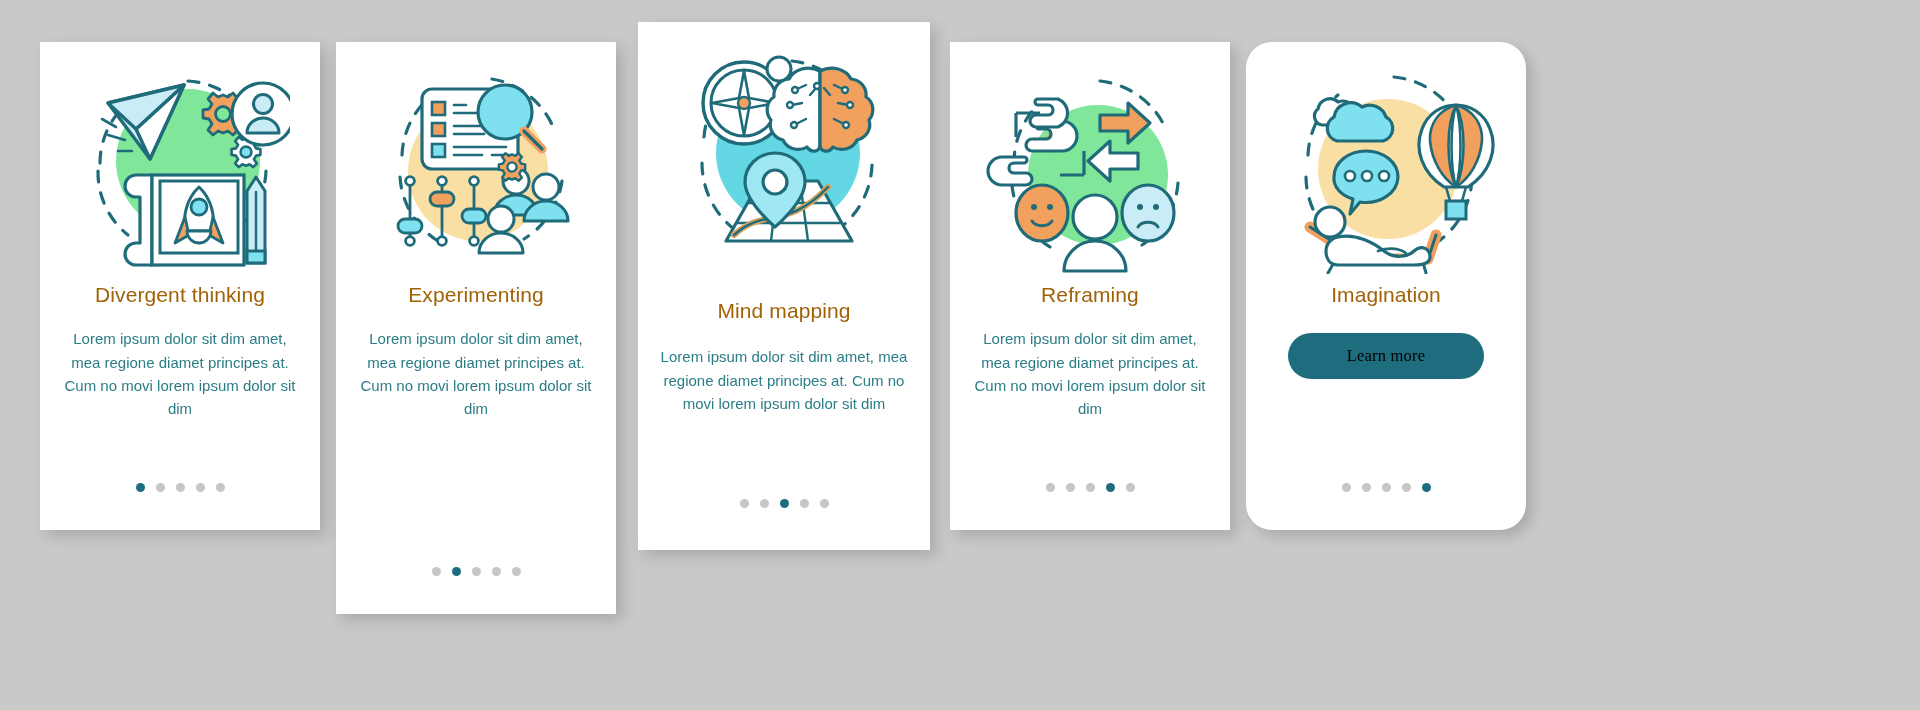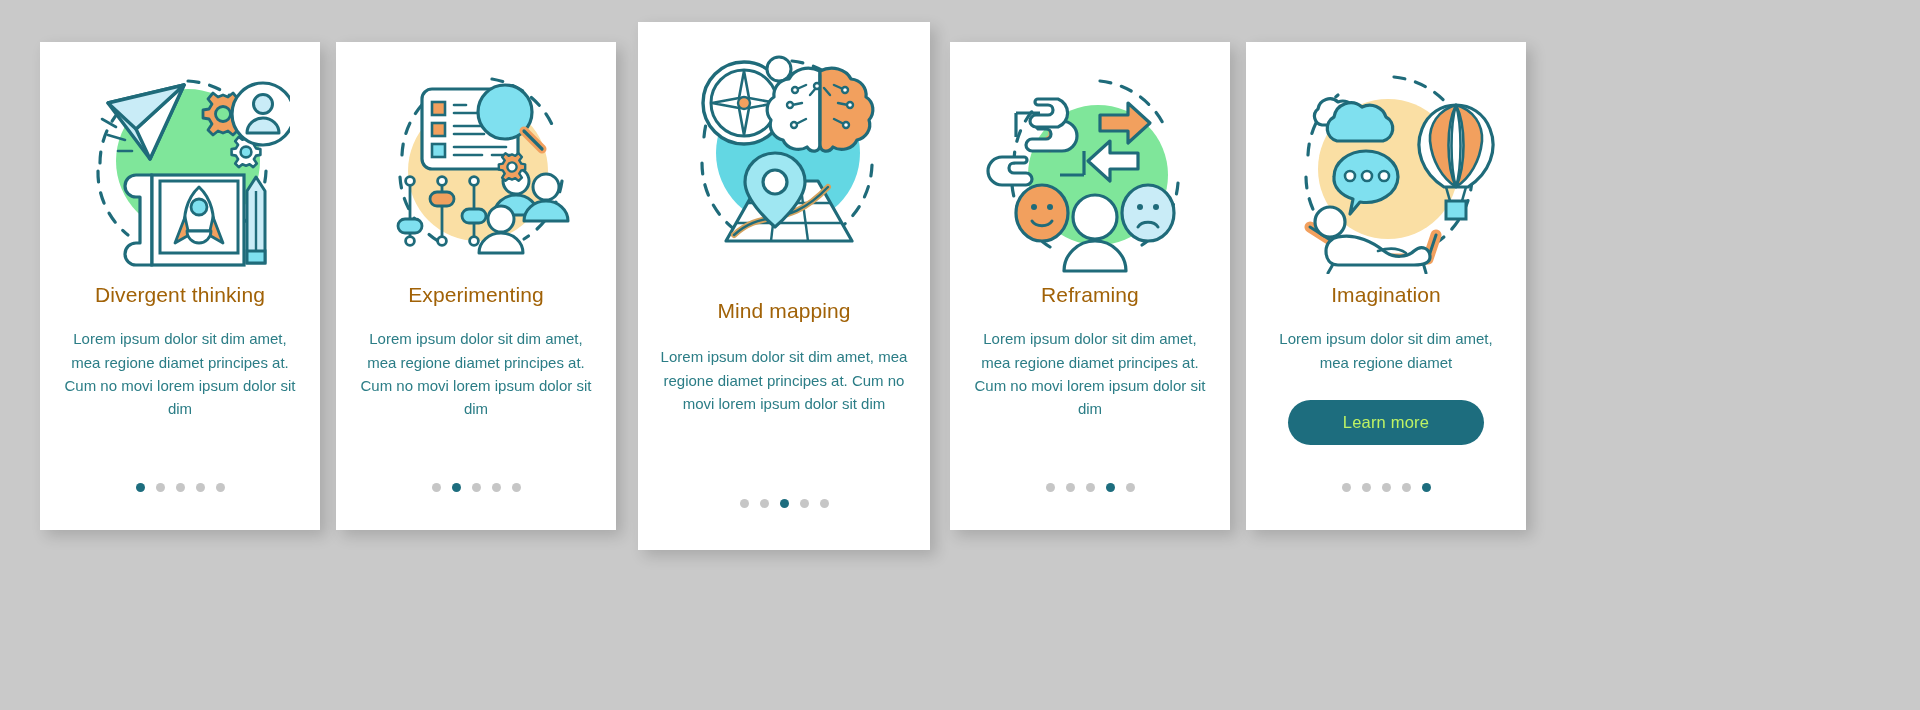--- a/index.html
+++ b/index.html
@@ -17,24 +17,24 @@
   .card {
     position: absolute;
     background: #ffffff;
     box-shadow: 6px 6px 14px rgba(0,0,0,0.16);
     display: flex;
     flex-direction: column;
     align-items: center;
   }
   
   .c1 { left: 40px;   top: 42px;  width: 280px; height: 488px; }
-  .c2 { left: 336px;  top: 42px;  width: 280px; height: 488px; }
+  .c2 { left: 336px;  top: 42px;  width: 280px; height: 572px; }
   .c3 { left: 638px;  top: 22px;  width: 292px; height: 528px; }
   .c4 { left: 950px;  top: 42px;  width: 280px; height: 488px; }
-  .c5 { left: 1246px; top: 42px;  width: 280px; height: 488px; }
+  .c5 { left: 1246px; top: 42px;  width: 280px; height: 488px; border-radius: 26px; }
 
   .art {
     width: 100%;
     display: flex;
     align-items: center;
     justify-content: center;
   }
   .art svg { display: block; }
 
   .title {
@@ -49,25 +49,25 @@
     font-size: 15px;
     color: #2b7d86;
     text-align: center;
     line-height: 1.56;
     width: 86%;
   }
   .desc-narrow { width: 80%; }
 
   .btn {
     background: #1d6d7e;
-    color: #bef264;
+    color: #000000;
     border: none;
     border-radius: 26px;
     font-size: 16.5px;
-    font-family: Liberation Sans, sans-serif;
+    font-family: Liberation Serif, serif;
     padding: 13px 0;
     width: 196px;
     text-align: center;
     cursor: pointer;
     letter-spacing: 0.2px;
   }
 
   .dots {
     display: flex;
     gap: 11px;
@@ -387,21 +387,20 @@
 
         <path d="M34 168 L84 200 L152 200 L160 176" fill="none" stroke="#f2a05e" stroke-width="11" stroke-linejoin="round" stroke-linecap="round"></path>
         <path d="M34 168 L84 200 L152 200 L160 176" fill="none" stroke="#1f6b7a" stroke-width="3" stroke-linejoin="round" stroke-linecap="round"></path>
         <path d="M60 200 L52 214 M146 200 L150 214" stroke="#1f6b7a" stroke-width="3" stroke-linecap="round"></path>
         <circle cx="54" cy="163" r="15" fill="#ffffff" stroke="#1f6b7a" stroke-width="3.2"></circle>
         <path d="M62 178 c18 -4 36 6 46 14 c10 8 24 6 30 0 c8 -7 16 -2 16 6 c0 6 -8 8 -16 8 h-76 c-8 0 -12 -6 -12 -14 c0 -8 6 -13 12 -14 Z" fill="#ffffff" stroke="#1f6b7a" stroke-width="3.2" stroke-linejoin="round"></path>
         <path d="M102 192 c12 -4 22 -2 28 2" fill="none" stroke="#1f6b7a" stroke-width="2.6" stroke-linecap="round"></path>
       </svg>
     </div>
     <div class="title">Imagination</div>
-    <div class="desc desc-narrow">Lorem ipsum dolor sit dim amet, mea regione diamet</div>
     <button class="btn">Learn more</button>
     <div class="dots-wrap">
       <div class="dots">
         <span class="dot"></span>
         <span class="dot"></span>
         <span class="dot"></span>
         <span class="dot"></span>
         <span class="dot active"></span>
       </div>
     </div>

